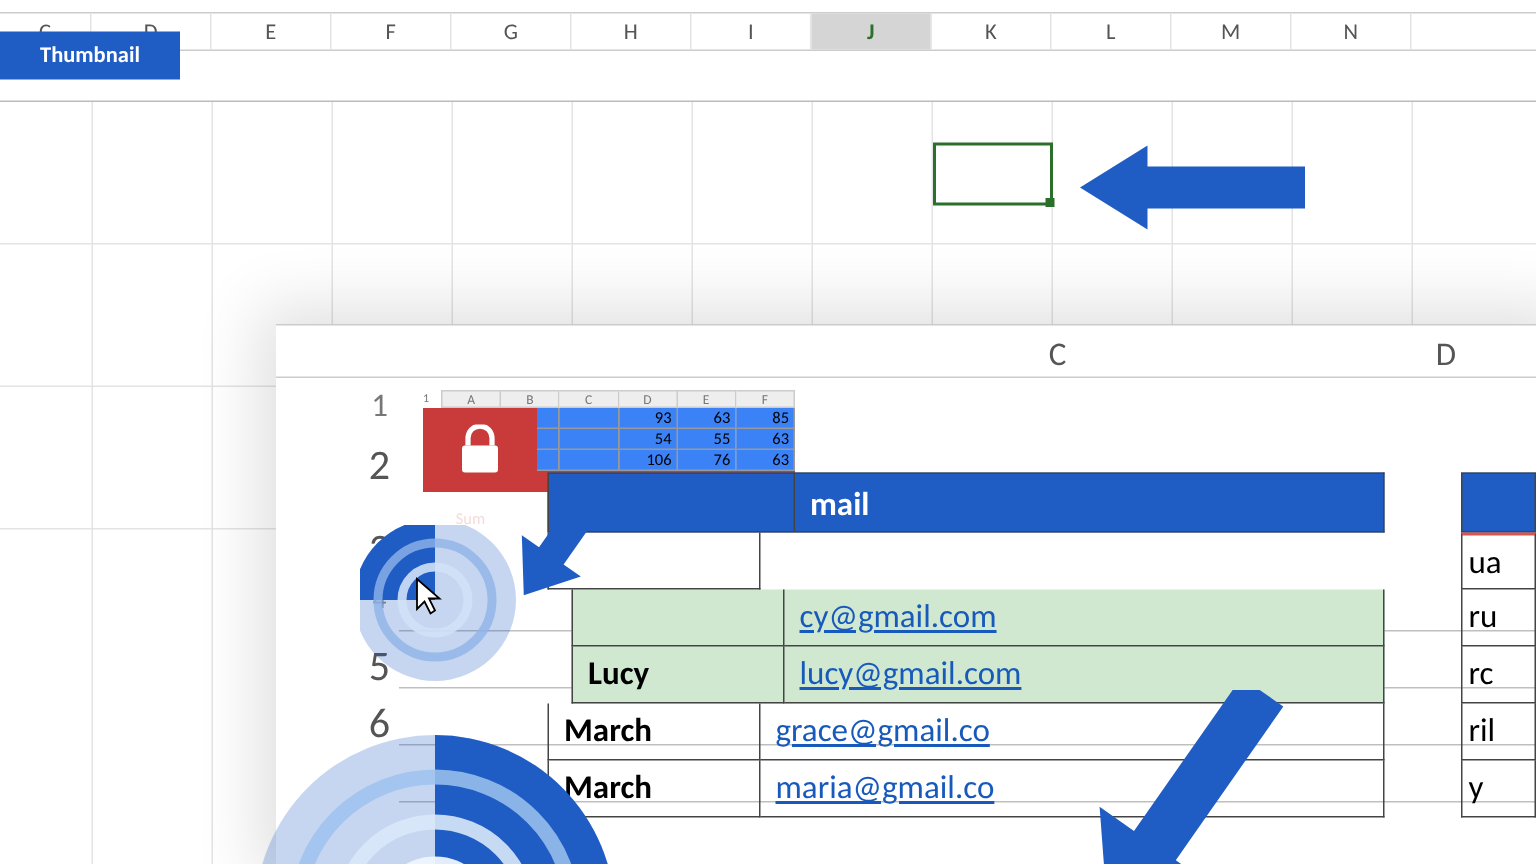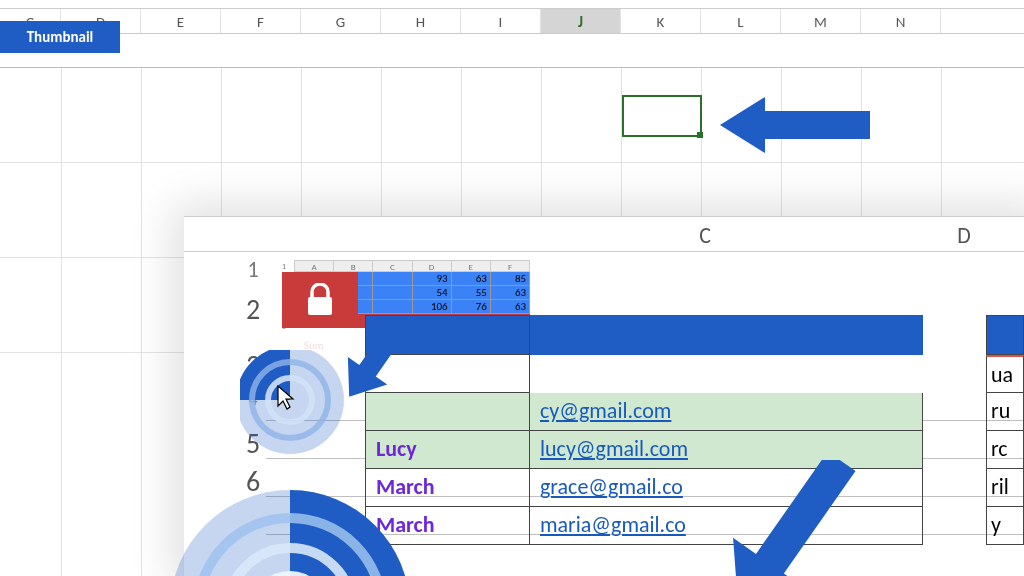--- a/index.html
+++ b/index.html
@@ -50,27 +50,27 @@
   .mini-sum div { flex: 1; font-size: 11px; color: #f6dbdb; text-align: center; line-height: 14px; margin-top: 25px; }
   .mini-wrap { position: relative; margin-left: 12px; }
   .mini-lockpanel { position: absolute; left: -12px; top: 12px; width: 76px; height: 56px; background: #c93a3a; display:flex; align-items:center; justify-content:center; }
 
   
   .ov-table { position: absolute; left: 365px; top: 315px; width: 558px; }
   .ov-hdr { background: #1f5cc4; color: #fff; font-weight: 700; font-size: 22px; height: 40px; display: flex; }
   .ov-hdr .c1 { width: 165px; padding: 6px 10px; border: 1px solid #444; }
   .ov-hdr .c2 { flex: 1; padding: 6px 10px; border: 1px solid #444; border-left: none; }
   .ov-r { display: flex; height: 38px; font-size: 22px; }
-  .ov-r .c1 { width: 165px; padding: 4px 10px; border: 1px solid #444; border-top: none; font-weight: 700; color: #6d28d9; }
+  .ov-r .c1 { width: 142px; padding: 4px 10px; border: 1px solid #444; border-top: none; font-weight: 700; color: #000000; }
   .ov-r .c2 { flex: 1; padding: 4px 10px; border: 1px solid #444; border-top: none; border-left: none; }
-  .ov-r.green { background: #cfe8cf; }
+  .ov-r.green { background: #cfe8cf; margin-left: 16px; }
   .link { color: #185abc; text-decoration: underline; }
 
   
-  .side-col { position: absolute; right: 0; top: 315px; width: 38px; }
+  .side-col { position: absolute; right: 0; top: 315px; width: 50px; }
   .side-hd { height: 40px; background: #1f5cc4; border: 1px solid #444; }
   .side-r { height: 38px; border: 1px solid #444; border-top: none; font-size: 22px; padding: 4px 4px; overflow: hidden; white-space: nowrap; }
   .side-r.redline { border-top: 2px solid #d9534f; }
 
   
   .touch1 { position: absolute; left: 240px; top: 350px; }
   .touch2 { position: absolute; left: 160px; top: 480px; }
 
   
   .arrow-mid { position: absolute; left: 330px; top: 320px; }
@@ -198,20 +198,21 @@
         <path d="M6 14 V9 a8 8 0 0 1 16 0 v5" fill="none" stroke="#fff" stroke-width="3.5"></path>
         <rect x="2" y="14" width="24" height="18" rx="2" fill="#fff"></rect>
       </svg>
     </div>
   </div>
 </div>
 
 <div class="ov-table">
   <div class="ov-hdr">
     <div class="c1"></div>
+    <div class="c2">mail</div>
   </div>
   <div class="ov-r">
     <div class="c1"></div>
   </div>
   <div class="ov-r green">
     <div class="c1"></div>
     <div class="c2"><span class="link">cy@gmail.com</span></div>
   </div>
   <div class="ov-r green">
     <div class="c1">Lucy</div>

